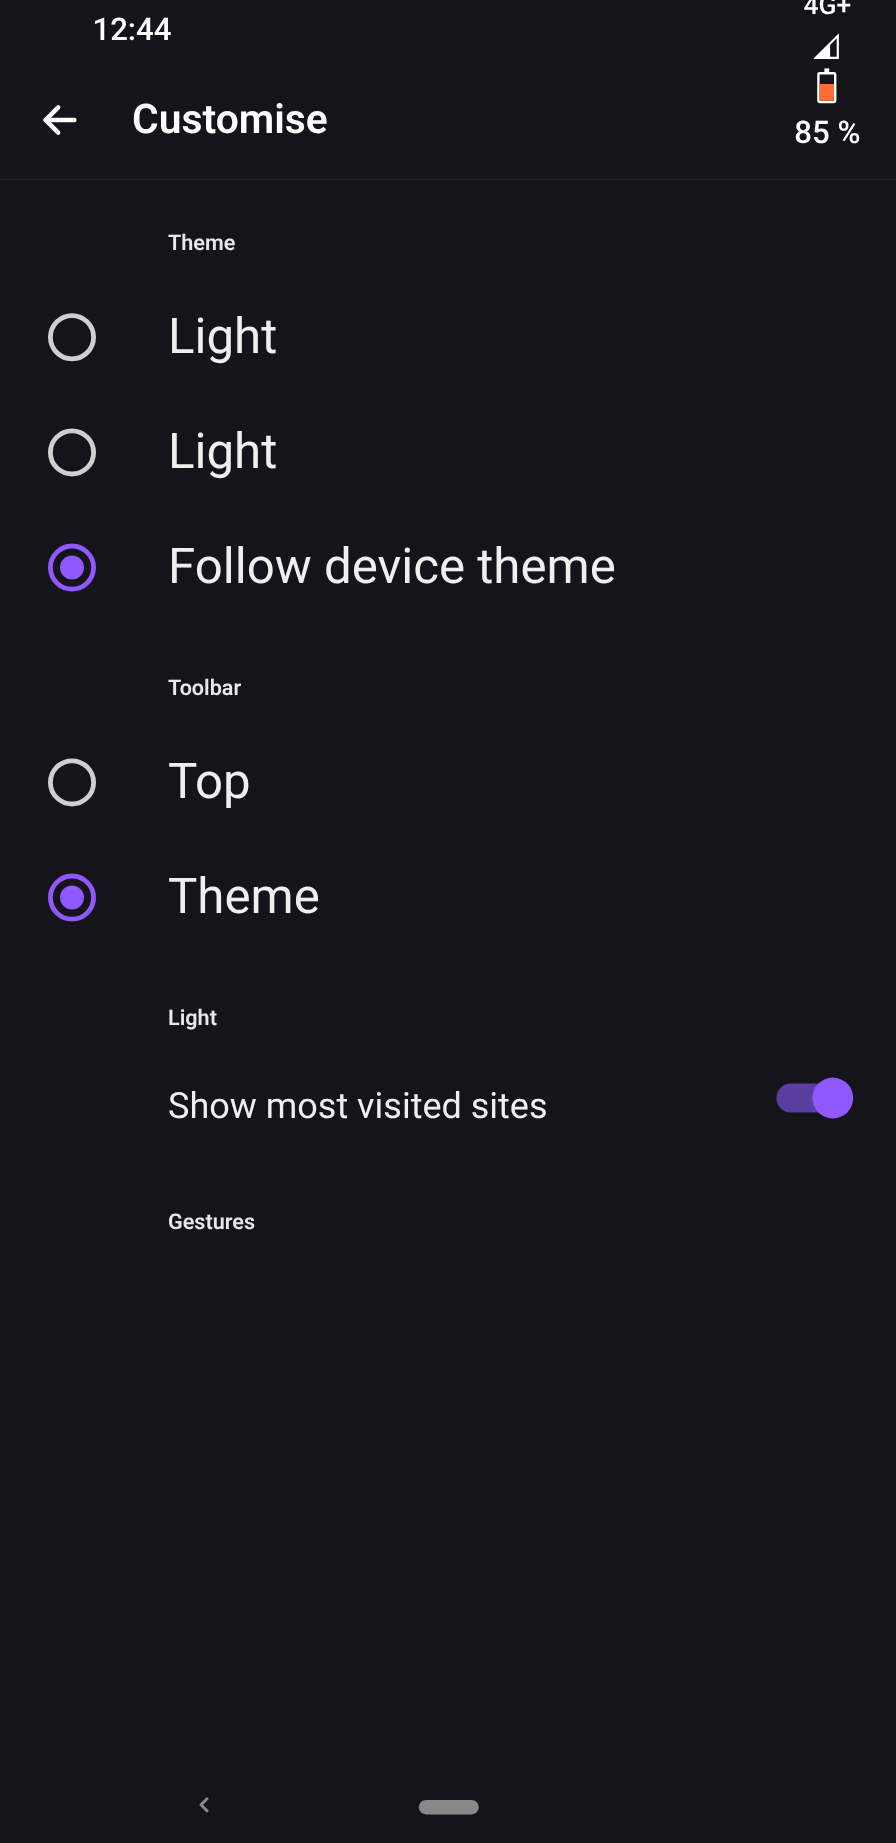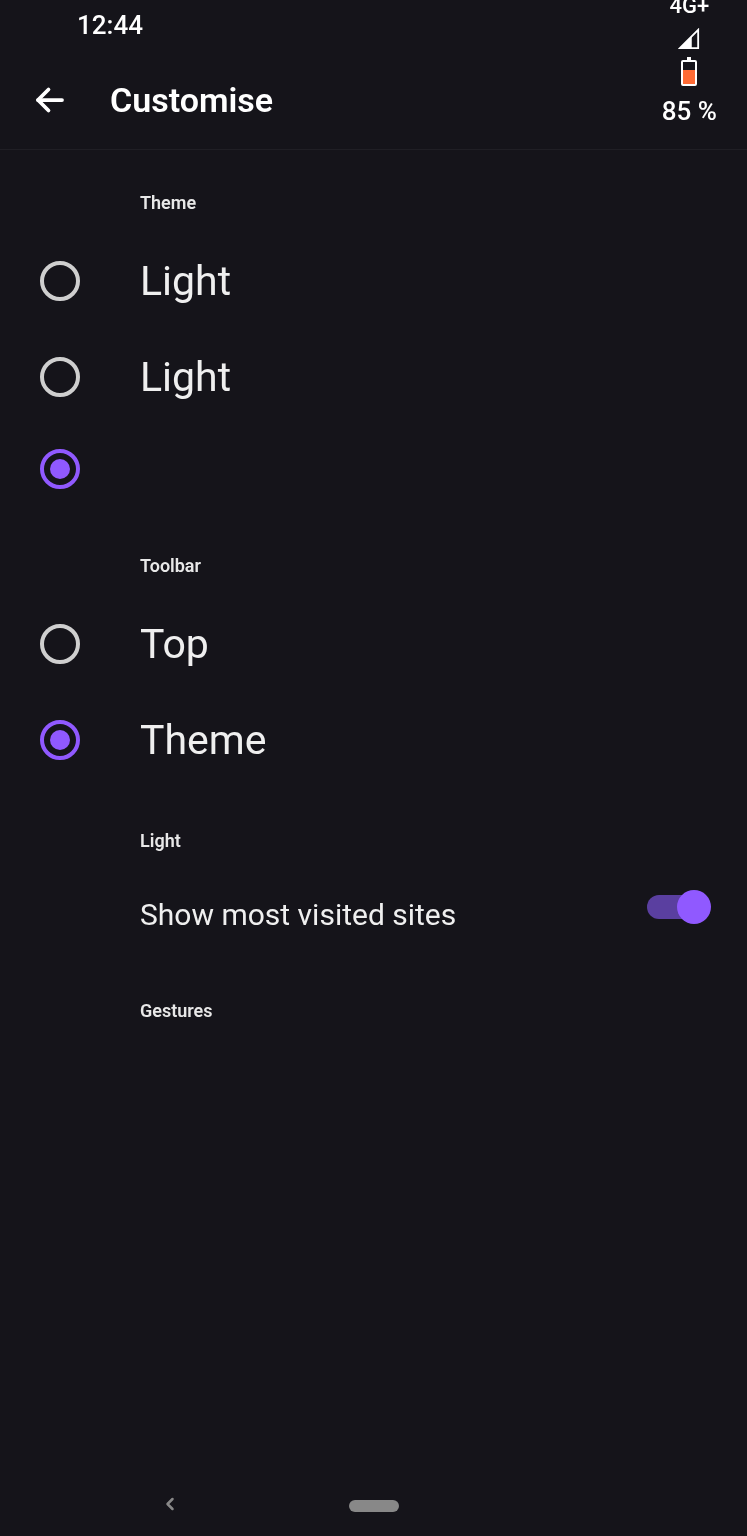--- a/index.html
+++ b/index.html
@@ -260,20 +260,21 @@
       <div class="radio-outer">
           <div class="radio-inner"></div>
         </div>
       <div class="radio-label">Light</div>
     </div>
 
     <div class="radio-row">
       <div class="radio-outer selected">
           <div class="radio-inner"></div>
         </div>
+      <div class="radio-label">Follow device theme</div>
     </div>
   </div>
 
   <div class="section">
     <div class="section-header">Toolbar</div>
 
     <div class="radio-row">
       <div class="radio-outer">
           <div class="radio-inner"></div>
         </div>

